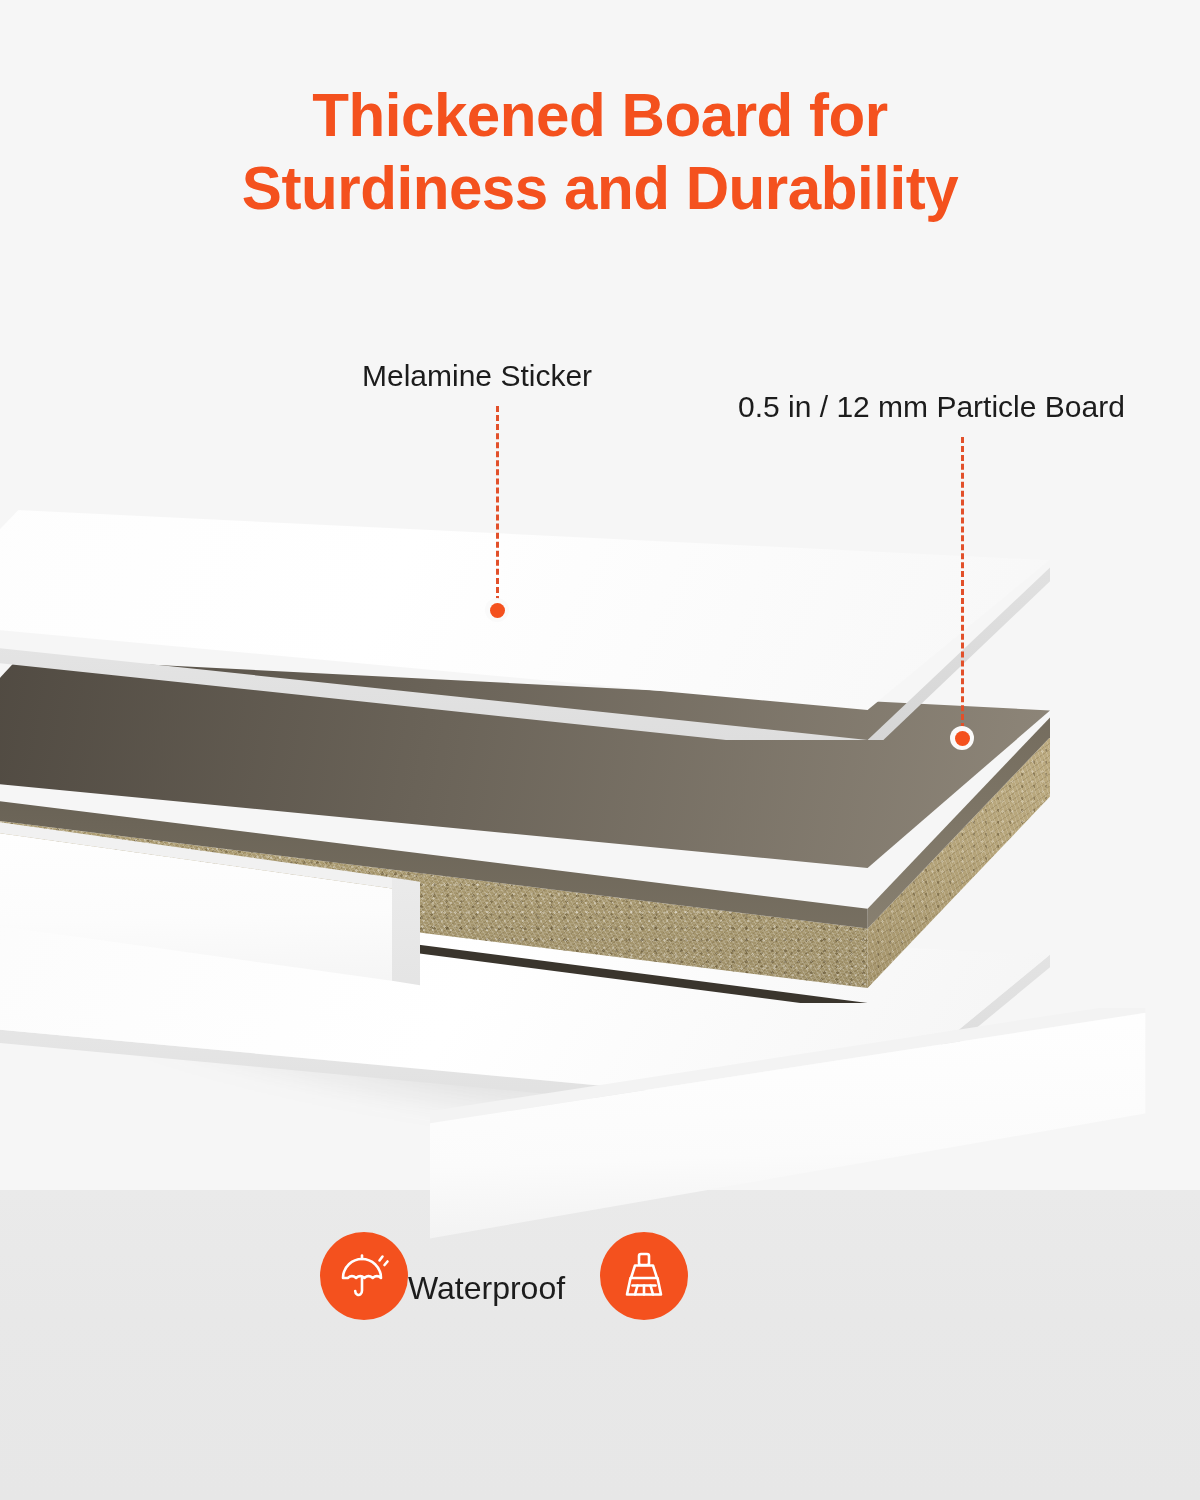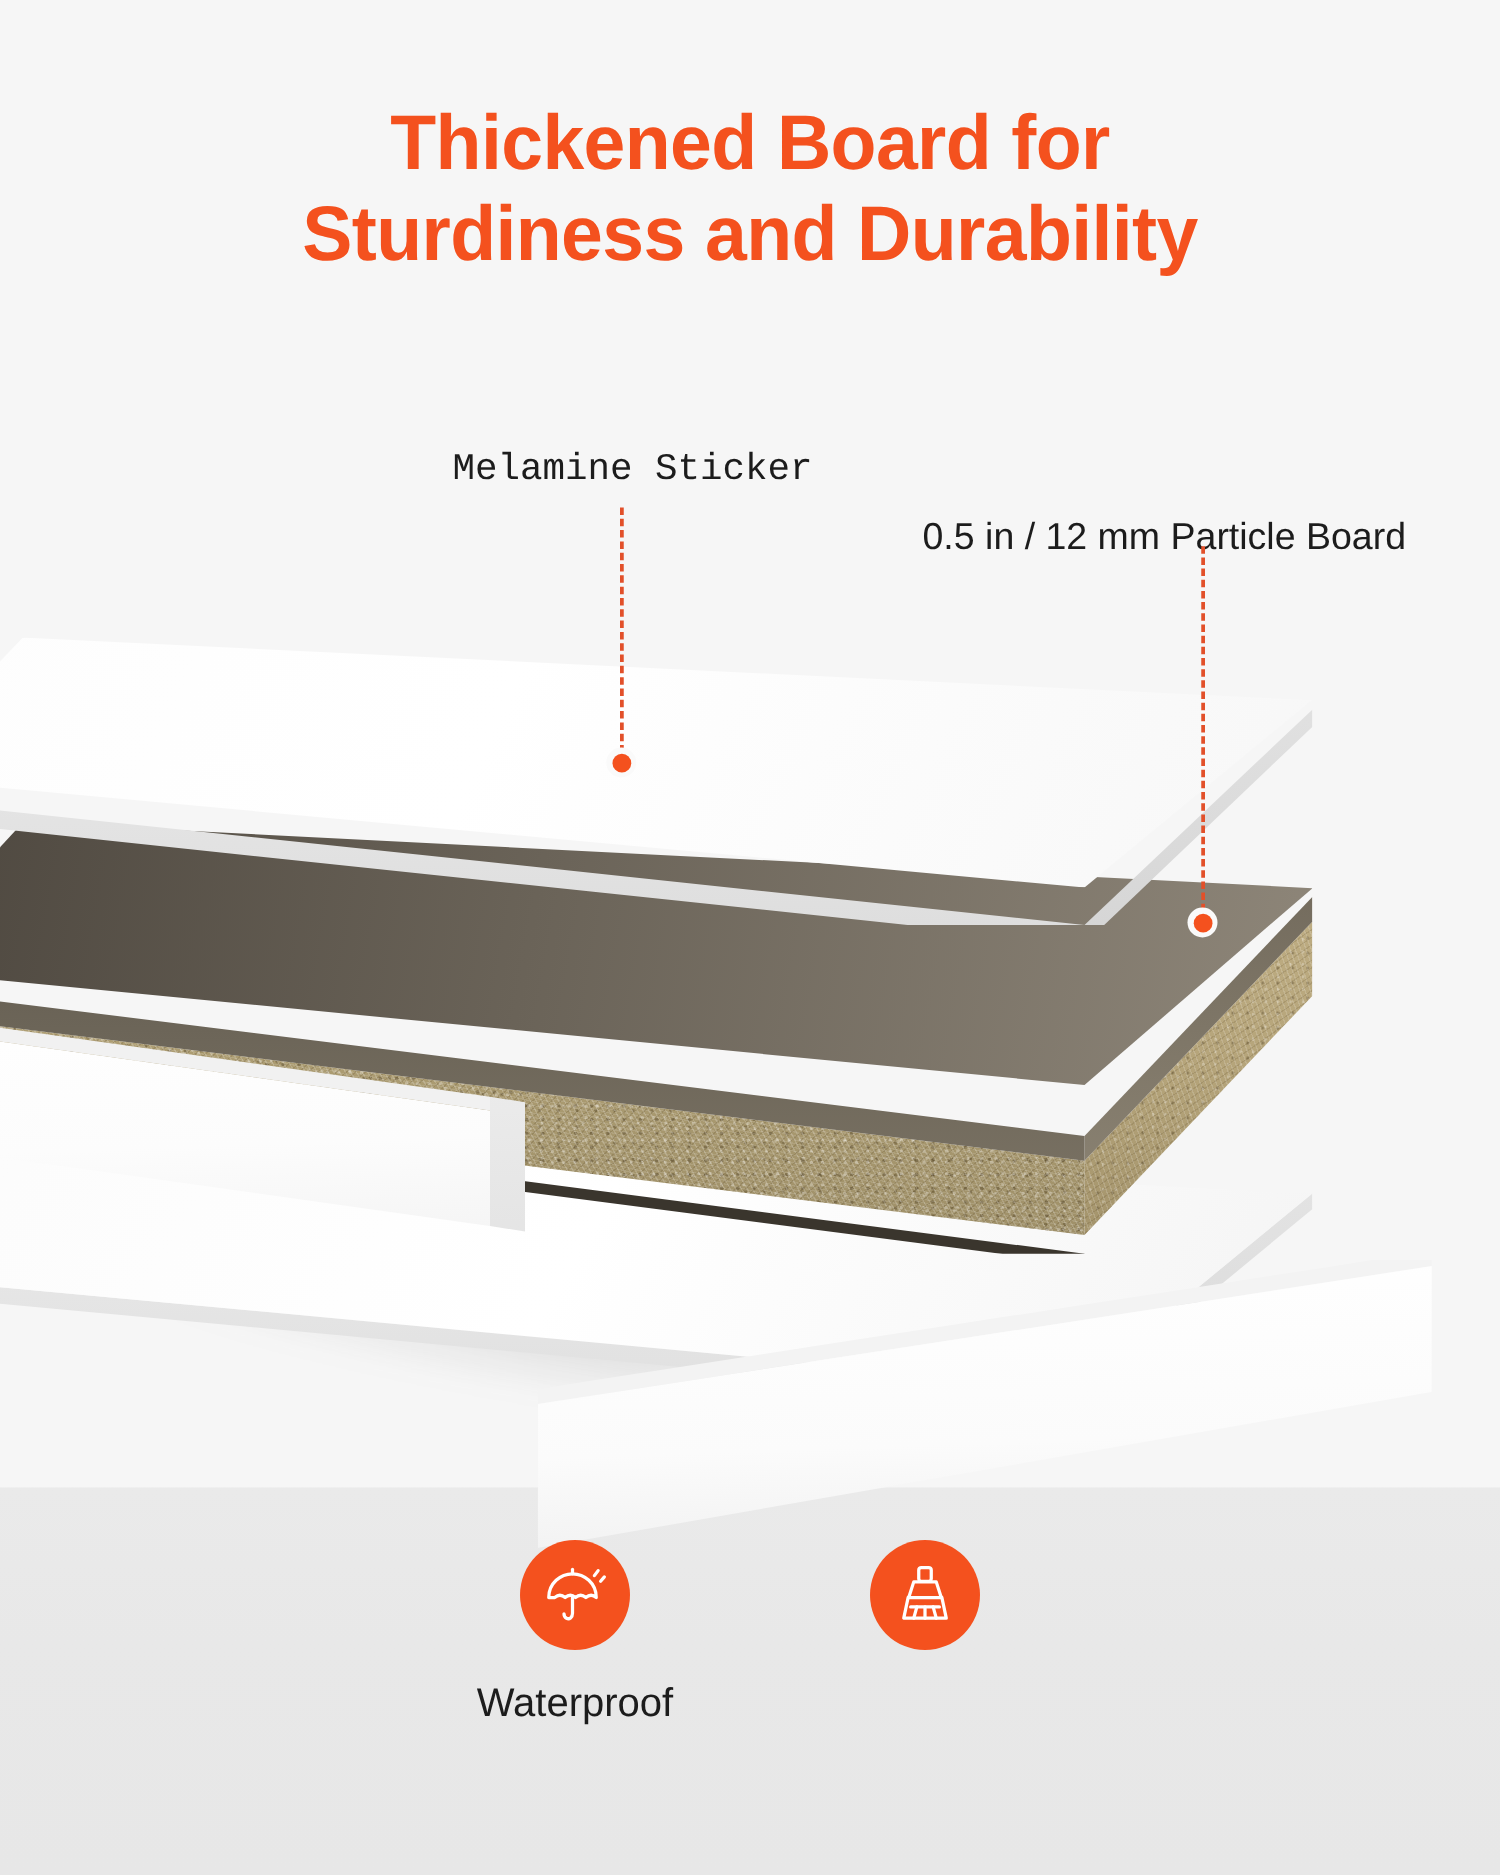--- a/index.html
+++ b/index.html
@@ -41,22 +41,22 @@
   .heading .ln { display: block; white-space: nowrap; }
 
   
   .callout-label {
     position: absolute;
     color: #1c1c1c;
     font-size: 30px;
     line-height: 36px;
     white-space: nowrap;
   }
-  #label-melamine { left: 362px; top: 358px; font-family: Liberation Mono, monospace; }
-  #label-particle { left: 738px; top: 412px; }
+  #label-melamine { left: 362px; top: 358px; }
+  #label-particle { left: 738px; top: 389px; }
 
   
   .leader {
     position: absolute;
     width: 0;
     border-left: 3px dashed #e2502a;
   }
   #leader-melamine { left: 496px; top: 406px; height: 196px; }
   #leader-particle { left: 961px; top: 437px; height: 292px; }
 
@@ -254,21 +254,21 @@
     position: absolute;
     left: 0; top: 1232px; width: 1200px;
     display: flex;
     justify-content: center;
     align-items: flex-start;
     gap: 0;
   }
   .feature {
     width: 280px;
     display: flex;
-    flex-direction: column;
+    flex-direction: row;
     align-items: center;
   }
   .feature-badge {
     width: 88px; height: 88px;
     border-radius: 50%;
     background: #f4511e;
     display: flex; align-items: center; justify-content: center;
   }
   .feature-label {
     margin-top: 24px;

